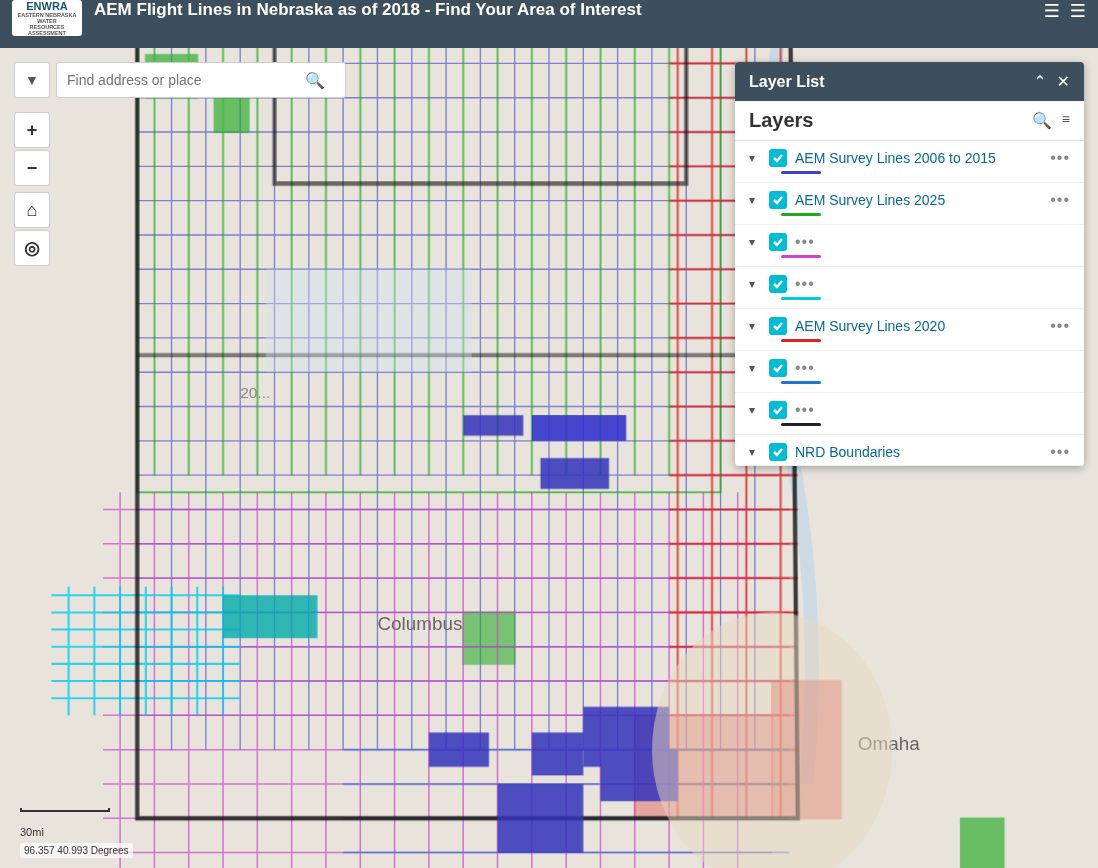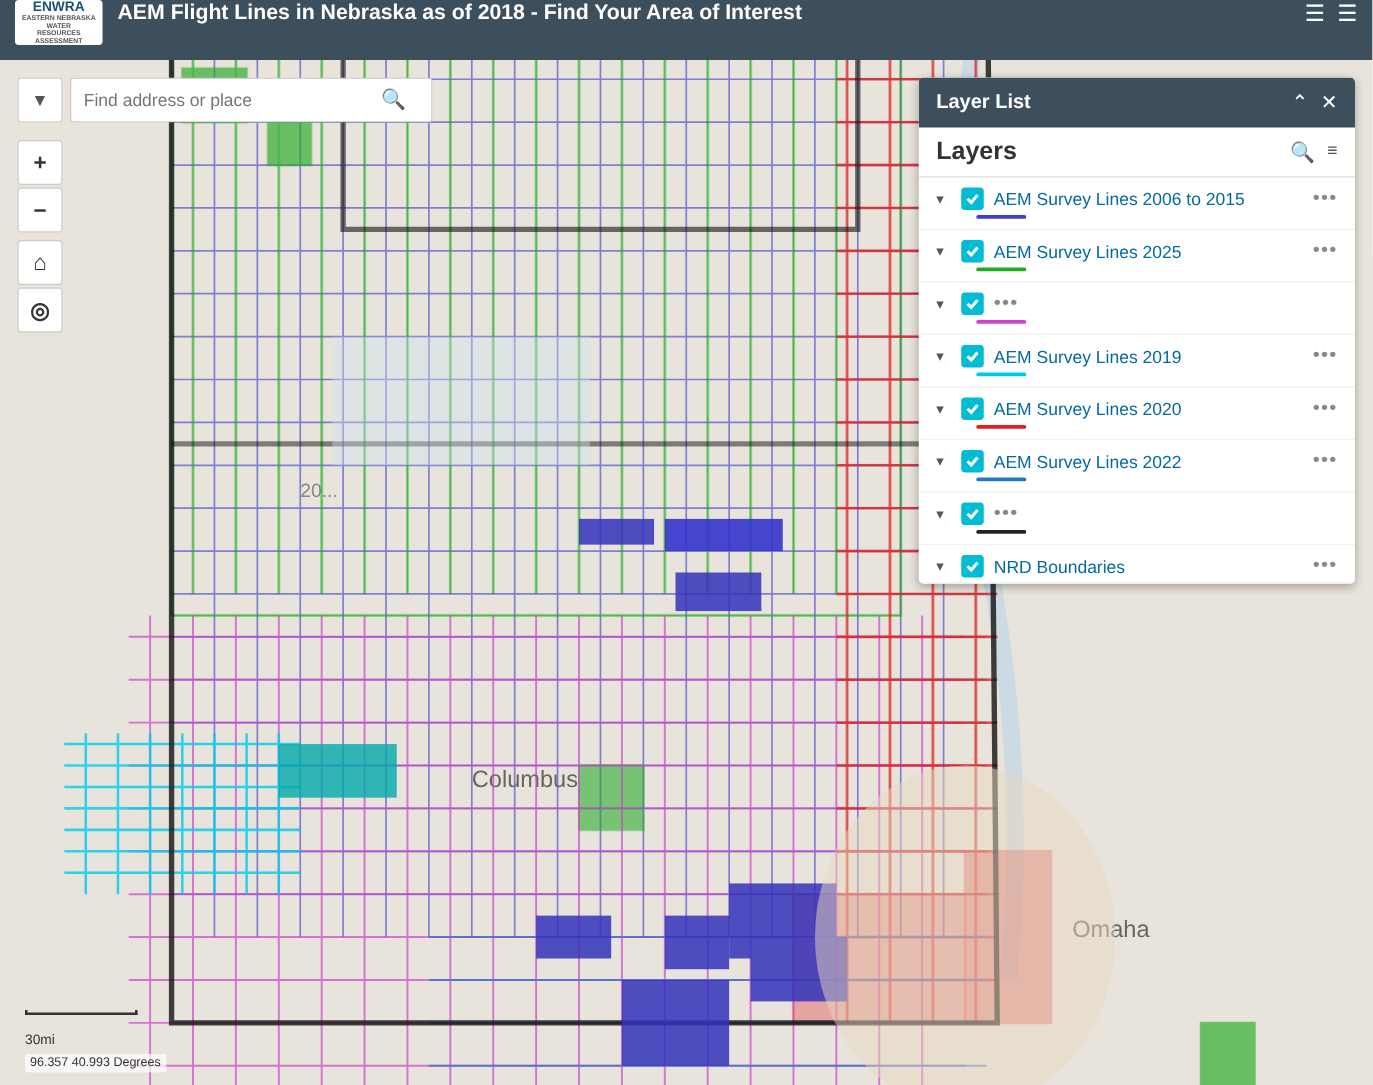--- a/index.html
+++ b/index.html
@@ -633,21 +633,20 @@
           <div class="layer-legend" style="background: rgb(204, 68, 204);"></div>
         </div>
         <div class="layer-item">
           <div class="layer-row">
             <span class="layer-chevron">▾</span>
             <div class="layer-checkbox">
               <svg viewBox="0 0 12 12">
                 <polyline points="2,6 5,9 10,3"></polyline>
               </svg>
             </div>
-            <span class="layer-name">AEM Survey Lines 2019</span>
             <span class="layer-menu">•••</span>
           </div>
           <div class="layer-legend" style="background: rgb(0, 204, 221);"></div>
         </div>
         <div class="layer-item">
           <div class="layer-row">
             <span class="layer-chevron">▾</span>
             <div class="layer-checkbox">
               <svg viewBox="0 0 12 12">
                 <polyline points="2,6 5,9 10,3"></polyline>
@@ -659,21 +658,20 @@
           <div class="layer-legend" style="background: rgb(221, 34, 34);"></div>
         </div>
         <div class="layer-item">
           <div class="layer-row">
             <span class="layer-chevron">▾</span>
             <div class="layer-checkbox">
               <svg viewBox="0 0 12 12">
                 <polyline points="2,6 5,9 10,3"></polyline>
               </svg>
             </div>
-            <span class="layer-name">AEM Survey Lines 2022</span>
             <span class="layer-menu">•••</span>
           </div>
           <div class="layer-legend" style="background: rgb(34, 119, 204);"></div>
         </div>
         <div class="layer-item">
           <div class="layer-row">
             <span class="layer-chevron">▾</span>
             <div class="layer-checkbox">
               <svg viewBox="0 0 12 12">
                 <polyline points="2,6 5,9 10,3"></polyline>

